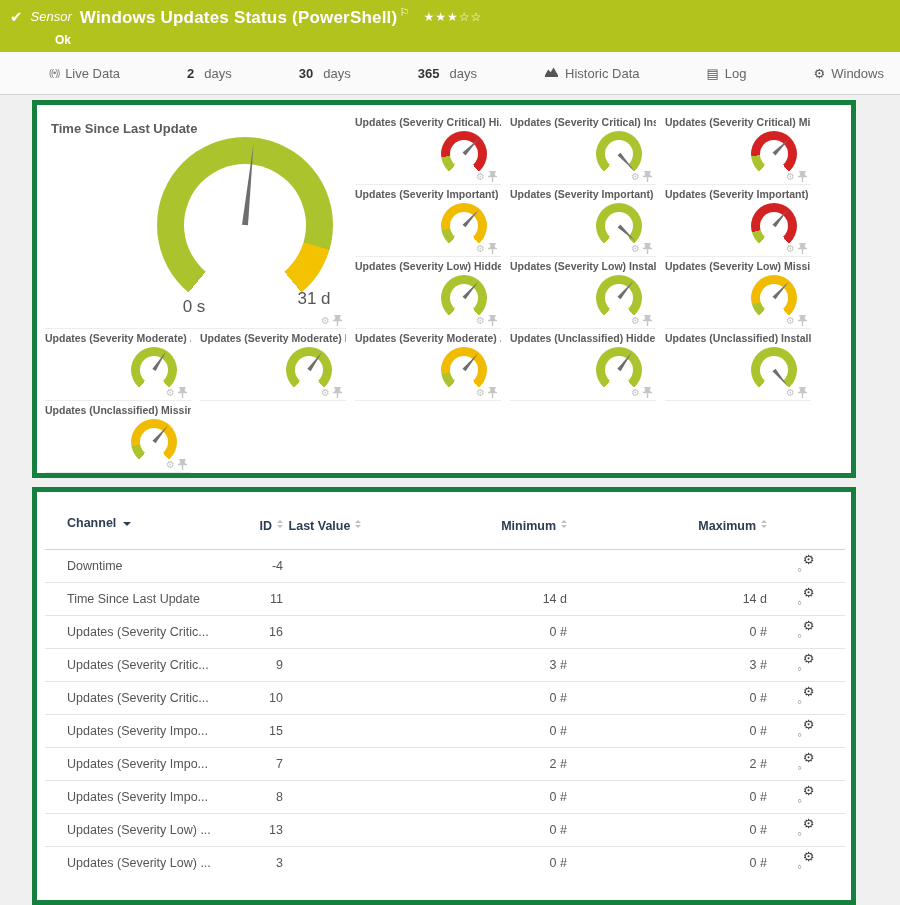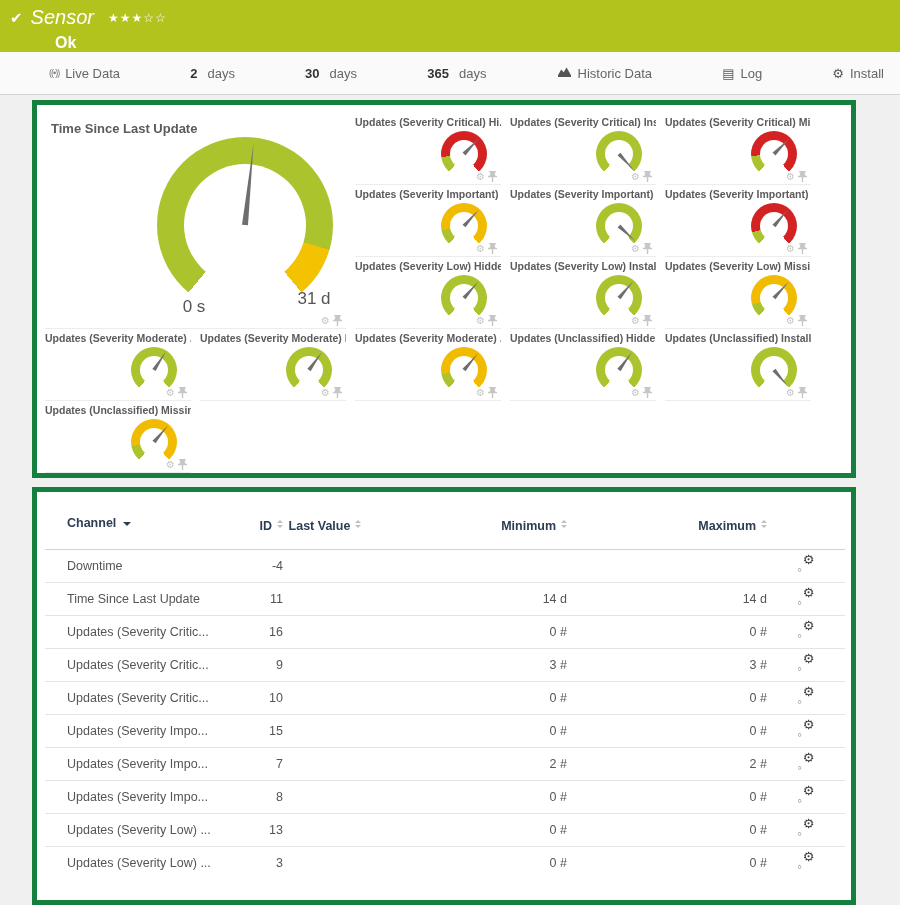--- a/index.html
+++ b/index.html
@@ -3,25 +3,25 @@
 <meta charset="utf-8">
 <style>
   * { margin:0; padding:0; box-sizing:border-box; }
   html,body { width:900px; height:905px; overflow:hidden; background:#f0f0f0;
     font-family:"Liberation Sans","DejaVu Sans",sans-serif; }
 
   
   .sensor-header { height:52px; background:#b2c31d; color:#fff; padding:6px 10px 0 10px; position:relative; }
   .sensor-header .line1 { display:flex; align-items:center; gap:8px; }
   .check { font-size:15px; font-weight:bold; }
-  .kind { font-style:italic; font-size:20px; }
+  .kind { font-style:italic; font-size:13px; }
   .s-title { font-size:17px; font-weight:bold; letter-spacing:.2px; }
   .flag { font-size:11px; vertical-align:super; margin-left:2px; }
   .stars { font-size:12px; letter-spacing:1px; margin-left:6px; }
-  .status-ok { font-size:16px; font-weight:bold; margin:5px 0 0 45px; }
+  .status-ok { font-size:12px; font-weight:bold; margin:5px 0 0 45px; }
 
   
   .tabbar { height:43px; background:#fafafa; border-bottom:1px solid #d5d5d5;
     display:flex; align-items:stretch; padding:0 12px 0 45px; justify-content:space-between; }
   .tab { display:flex; align-items:center; gap:6px; font-size:13px; color:#666;
     text-decoration:none; cursor:pointer; position:relative; padding:0 4px; }
   .tab.active { color:#3a3a3a; }
   .tab.active::after { content:""; position:absolute; left:-4px; right:-4px; bottom:0; height:4px; background:#35a8d8; }
   .tab .num { font-weight:bold; color:#333; margin-right:4px; }
   .tab .glyph { font-size:13px; color:#555; }
@@ -88,20 +88,21 @@
   .edit-icon .g-big { position:absolute; right:0; top:-4px; font-size:13px; line-height:13px; }
   .edit-icon .g-small { position:absolute; left:0; bottom:-1px; font-size:7px; line-height:7px; }
 </style>
 </head>
 <body>
 
 <div class="sensor-header">
   <div class="line1">
     <span class="check">✔</span>
     <span class="kind">Sensor</span>
+    <span class="s-title"><span>Windows Updates Status (PowerShell)</span><span class="flag">⚐</span></span>
     <span class="stars"><span>★★★</span><span>☆☆</span></span>
   </div>
   <div class="status-ok">Ok</div>
 </div>
 
 <div class="tabbar">
   <a class="tab">
     <span class="live-glyph">((•))</span>
     <span>Live Data</span>
   </a>
@@ -124,21 +125,21 @@
         </svg>
     </span>
     <span>Historic Data</span>
   </a>
   <a class="tab">
     <span class="glyph">▤</span>
     <span>Log</span>
   </a>
   <a class="tab">
     <span class="glyph">⚙</span>
-    <span>Install</span>
+    <span>Windows</span>
   </a>
 </div>
 
 <div class="panel panel-overview">
   <div class="bigcell">
     <div class="big-title">Time Since Last Update</div>
     <div class="gauge big" style="background: conic-gradient(from 220deg, rgb(171, 195, 45) 0deg, rgb(171, 195, 45) 246.4deg, rgb(243, 194, 0) 246.4deg, rgb(243, 194, 0) 280deg, transparent 280deg, transparent 360deg);">
       <div class="hole"></div>
       <div class="needle" style="transform: rotate(6deg);"></div>
     </div>

